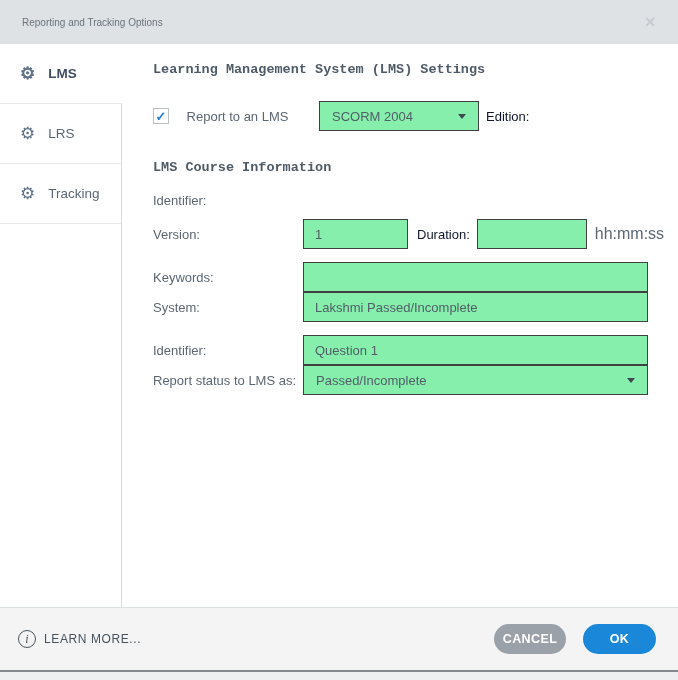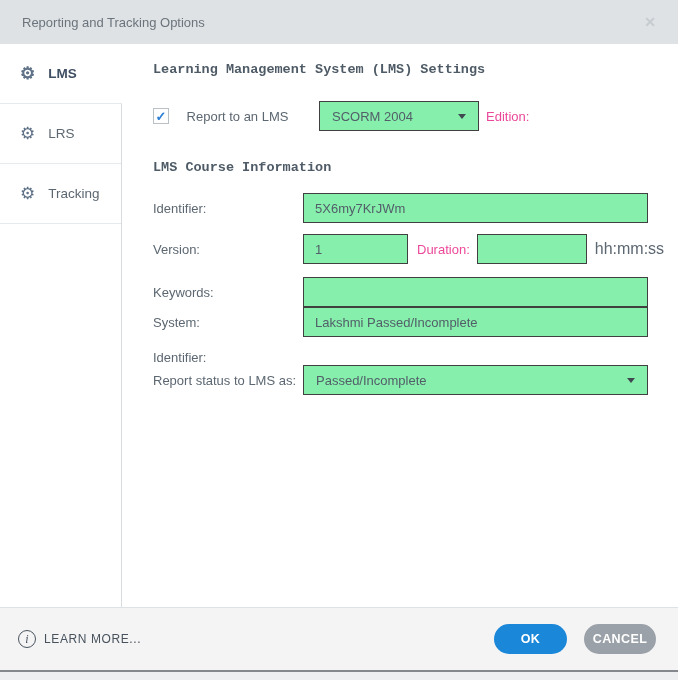--- a/index.html
+++ b/index.html
@@ -17,21 +17,21 @@
     border-bottom: 2px solid #85898d;
   }
   
   .titlebar {
     height: 44px; flex: 0 0 44px;
     background: #dee2e5;
     display: flex; align-items: center;
     padding: 0 16px 0 22px;
   }
   .titlebar .title {
-    font-size: 13px; color: #6b747c;
+    font-size: 10px; color: #6b747c;
   }
   .titlebar .close {
     margin-left: auto;
     font-size: 14px; font-weight: bold; color: #c6cbd0;
     cursor: pointer; padding: 4px 6px; line-height: 1;
   }
   
   .bodyrow { flex: 1 1 auto; display: flex; min-height: 0; }
   .sidebar {
     width: 122px; flex: 0 0 122px;
@@ -100,21 +100,21 @@
     border-top: 5px solid #3f4850;
   }
   .checkbox {
     width: 16px; height: 16px; flex: 0 0 16px;
     border: 1px solid #b9c0c6; background: #fff;
     display: inline-flex; align-items: center; justify-content: center;
     font-size: 13px; font-weight: bold; color: #2b7fd6;
     line-height: 1; cursor: pointer;
   }
   .cb-label { margin-left: 9px; margin-right: 22px; font-size: 13px; color: #5c6771; width: 119px; text-align: center; }
-  .inline-label { font-size: 13px; color: #ec4899; }
+  .inline-label { font-size: 13px; color: #0f172a; }
   .lbl-edition { margin: 0 12px 0 7px; }
   .lbl-duration { margin: 0 7px 0 9px; }
   .hint { margin-left: 8px; font-size: 16px; color: #5c6771; }
   
   .footer {
     flex: 0 0 63px; height: 63px;
     background: #f4f4f5;
     border-top: 1px solid #dde2e5;
     display: flex; align-items: center;
     padding: 0 22px 0 18px;
@@ -182,21 +182,20 @@
           <span>SCORM 2004</span>
           <span class="caret"></span>
         </div>
         <span class="inline-label lbl-edition">Edition:</span>
       </div>
 
       <div class="section-heading h2">LMS Course Information</div>
 
       <div class="form-row">
         <span class="row-label">Identifier:</span>
-        <input class="txt wide" type="text" value="5X6my7KrJWm" style="">
       </div>
 
       <div class="form-row mt11">
         <span class="row-label">Version:</span>
         <input class="txt small" type="text" value="1" style="">
         <span class="inline-label lbl-duration">Duration:</span>
         <input class="txt duration" type="text" value="" style="">
         <span class="hint">hh:mm:ss</span>
       </div>
 
@@ -206,38 +205,39 @@
       </div>
 
 
       <div class="form-row">
         <span class="row-label">System:</span>
         <input class="txt wide" type="text" value="Lakshmi Passed/Incomplete" style="">
       </div>
 
       <div class="form-row mt13">
         <span class="row-label">Identifier:</span>
+        <input class="txt wide" type="text" value="Question 1" style="">
       </div>
 
 
       <div class="form-row">
         <span class="row-label">Report status to LMS as:</span>
         <div class="dd wide">
           <span>Passed/Incomplete</span>
           <span class="caret"></span>
         </div>
       </div>
 
     </div>
   </div>
 
   <div class="footer">
     <div class="learn-more">
       <span class="info-circle">i</span>
       <span class="lm-text">LEARN MORE...</span>
     </div>
     <div class="btns">
+      <button class="btn btn-cancel">CANCEL</button>
       <button class="btn btn-ok">OK</button>
-      <button class="btn btn-cancel">CANCEL</button>
     </div>
   </div>
 
 </div>
 
 </body></html>

